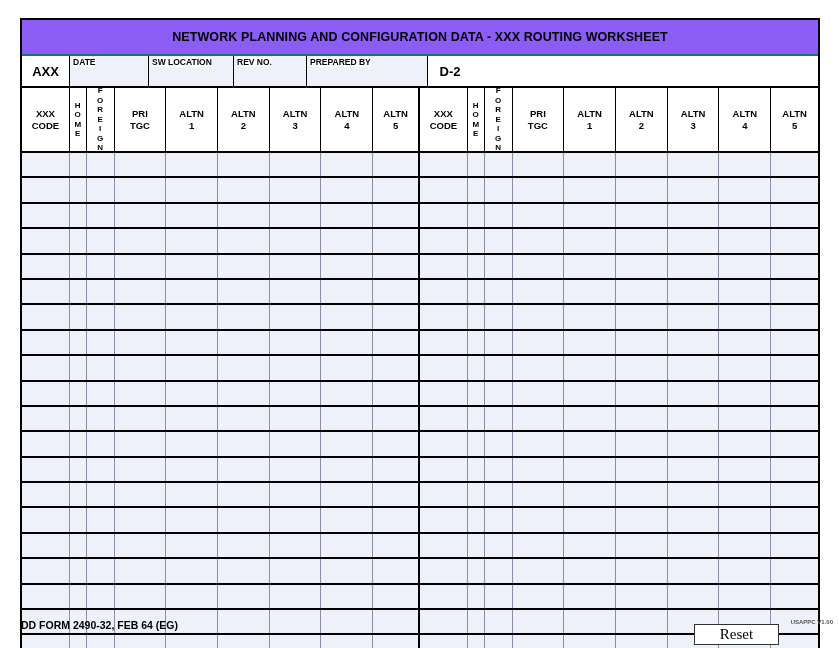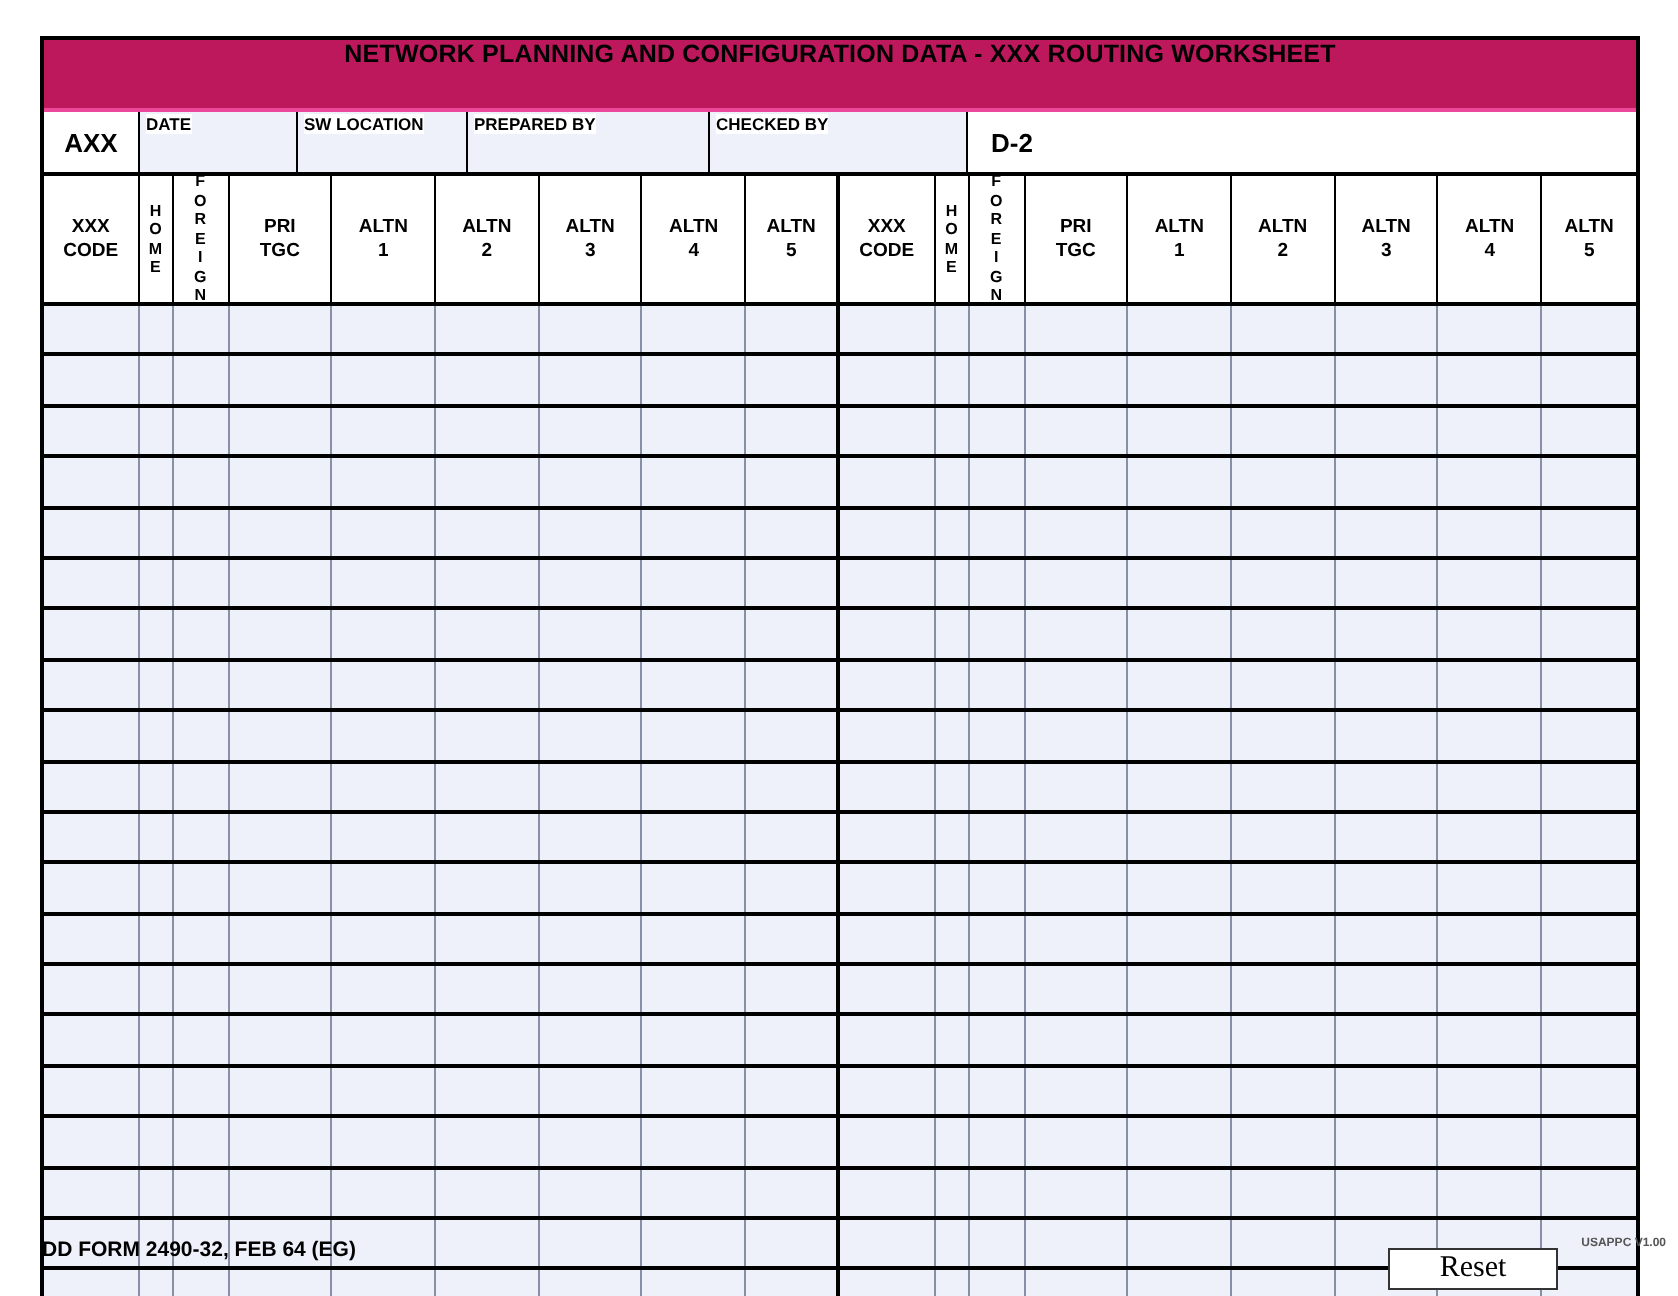--- a/index.html
+++ b/index.html
@@ -29,25 +29,25 @@
     top: 18px;
     width: 800px;
     box-sizing: border-box;
     border: 2px solid #000;
     background: #fff;
   }
 
   
   .title-row {
     height: 34px;
-    border-bottom: 2px solid #ec4899;
+    border-bottom: 2px solid #0f766e;
     display: flex;
-    align-items: flex-start;
+    align-items: center;
     justify-content: center;
-    background: #be185d;
+    background: #8b5cf6;
   }
   .title-text {
     font-size: 12.5px;
     font-weight: bold;
     letter-spacing: .1px;
     white-space: nowrap;
   }
 
   
   .info-row {
@@ -234,28 +234,28 @@
 
 
       <div class="info-cell" style="width:79px;">
         <div class="lbl">DATE</div>
       </div>
 
       <div class="info-cell" style="width:85px;">
         <div class="lbl">SW LOCATION</div>
       </div>
 
+      <div class="info-cell" style="width:73px;">
+        <div class="lbl">REV NO.</div>
+      </div>
 
       <div class="info-cell" style="width:121px;text-decoration:underline;">
         <div class="lbl">PREPARED BY</div>
       </div>
 
-      <div class="info-cell" style="width:129px;">
-        <div class="lbl">CHECKED BY</div>
-      </div>
 
 
       <div class="info-cell plain" style="width:44px;">
         <div class="big">D-2</div>
       </div>
 
     </div>
 
     <div class="colhead-row">
 

